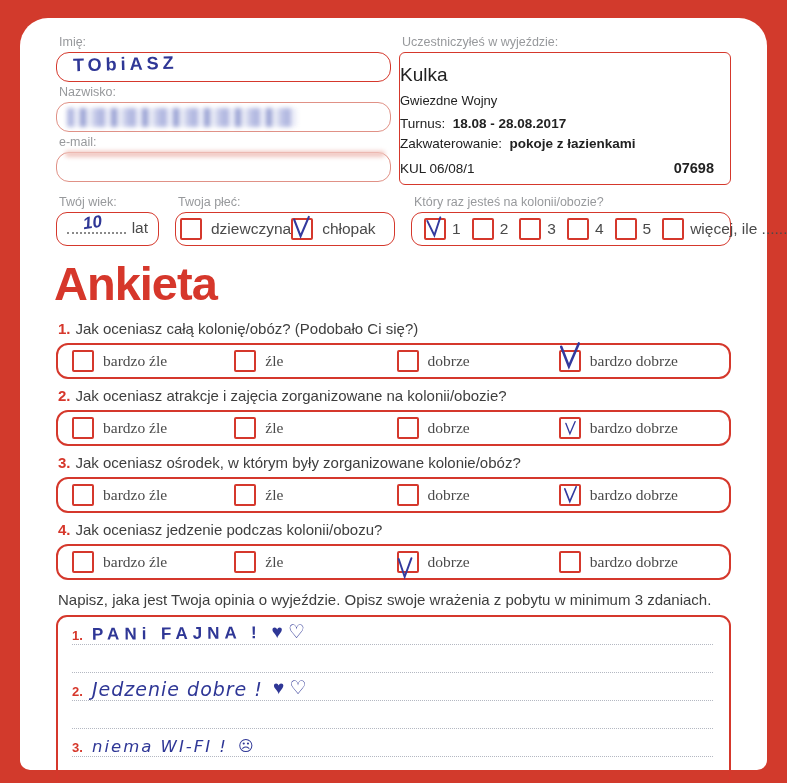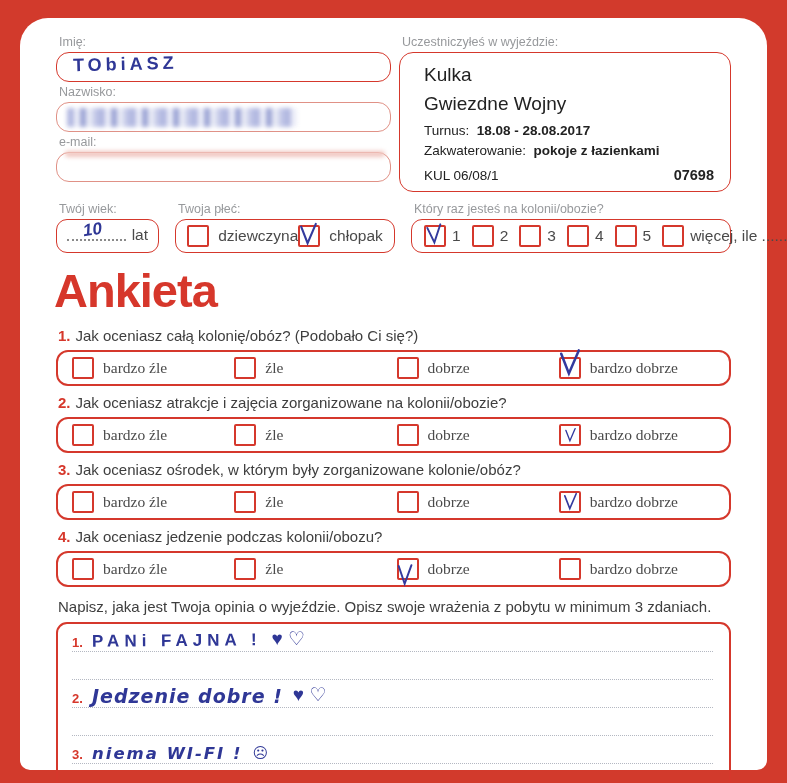--- a/index.html
+++ b/index.html
@@ -37,25 +37,25 @@
     position:absolute;left:10px;top:5px;width:230px;height:19px;
     background:repeating-linear-gradient(90deg,#a6addc 0 7px,#e9ebf7 7px 13px,#8d96cf 13px 19px,#e2e5f3 19px 26px,#b8bee4 26px 31px);
     filter:blur(2px);
     border-radius:2px;opacity:.85;
   }
   .smudge{
     position:absolute;right:5px;top:-2px;width:96%;height:6px;
     background:#f0c6c0;filter:blur(2px);border-radius:3px;
   }
   .trip-box{
-    border:1.6px solid #d5382c;border-radius:14px;
-    padding:9px 16px 8px 24px;color:#222;
+    border:1.6px solid #d5382c;border-radius:6px;
+    padding:9px 16px 8px 0;color:#222;
   }
   .trip-line1{font-size:19px;margin:2px 0 7px;}
-  .trip-line2{font-size:19px;margin:0 0 8px;}
+  .trip-line2{font-size:13px;margin:0 0 8px;}
   .trip-row{font-size:13.5px;margin:0 0 5px;}
   .trip-row b{font-weight:bold;}
   .trip-bottom{display:flex;justify-content:space-between;align-items:baseline;margin-top:9px;}
   .trip-code{font-size:13.5px;}
   .trip-number{font-size:14.5px;font-weight:bold;}
   
   .row2{display:flex;gap:16px;margin-top:7px;}
   .grp-age{width:103px;flex:none;}
   .grp-gender{width:220px;flex:none;}
   .grp-visits{flex:1;min-width:0;}
@@ -72,21 +72,21 @@
   }
   .age-unit{font-size:15.5px;color:#4a4a4a;margin:0 10px 2px 0;text-align:right;}
   .opt{display:flex;align-items:center;gap:9px;}
   .cb{
     width:18px;height:18px;border:2px solid #d5382c;border-radius:2px;
     position:relative;flex:none;background:#fff;
   }
   .cb svg{position:absolute;overflow:visible;}
   .cb svg path{stroke:#333a9e;fill:none;stroke-width:2.3px;stroke-linecap:round;}
   .opt-label{font-size:15.5px;color:#4a4a4a;white-space:nowrap;}
-  .gender-box{justify-content:center;padding:0 4px;}
+  .gender-box{justify-content:flex-start;padding:0 4px;}
   .visits-box{padding:0 12px;gap:11px;}
   .visits-box .opt{gap:6px;}
   
   .title{
     font-size:47px;font-weight:bold;color:#d6372b;
     letter-spacing:-1px;margin:10px 0 2px -2px;line-height:56px;
   }
   
   .q-label{margin:8px 0 6px 2px;font-size:15px;color:#3e3e3e;}
   .q-num{color:#d6372b;font-weight:bold;margin-right:5px;}
@@ -100,21 +100,21 @@
   .op-box{
     border:2px solid #d5382c;border-radius:11px;
     padding:0 16px 4px 14px;
   }
   .op-row{
     height:27px;display:flex;align-items:flex-end;
     border-bottom:1px dotted #b4b8c2;position:relative;
   }
   .op-row:last-child{border-bottom:1px dotted #b4b8c2;}
   .op-num{width:20px;color:#d6372b;font-weight:bold;font-size:13px;padding-bottom:1px;flex:none;}
-  .op-text{padding-bottom:0px;white-space:nowrap;font-weight:bold;}
+  .op-text{padding-bottom:0px;white-space:nowrap;}
   .op-caps{font-size:17px;letter-spacing:5px;font-weight:bold;transform:rotate(-.5deg);}
   .op-cursive{font-size:19px;font-style:italic;font-family:"DejaVu Sans",sans-serif;letter-spacing:1px;}
   .op-cursive2{font-size:16.5px;font-style:italic;font-family:"DejaVu Sans",sans-serif;letter-spacing:2px;}
   .doodle{margin-left:10px;font-size:19px;padding-bottom:1px;}
   .doodle.small{font-size:15px;}
 </style>
 </head>
 <body>
 
 <div class="card">

